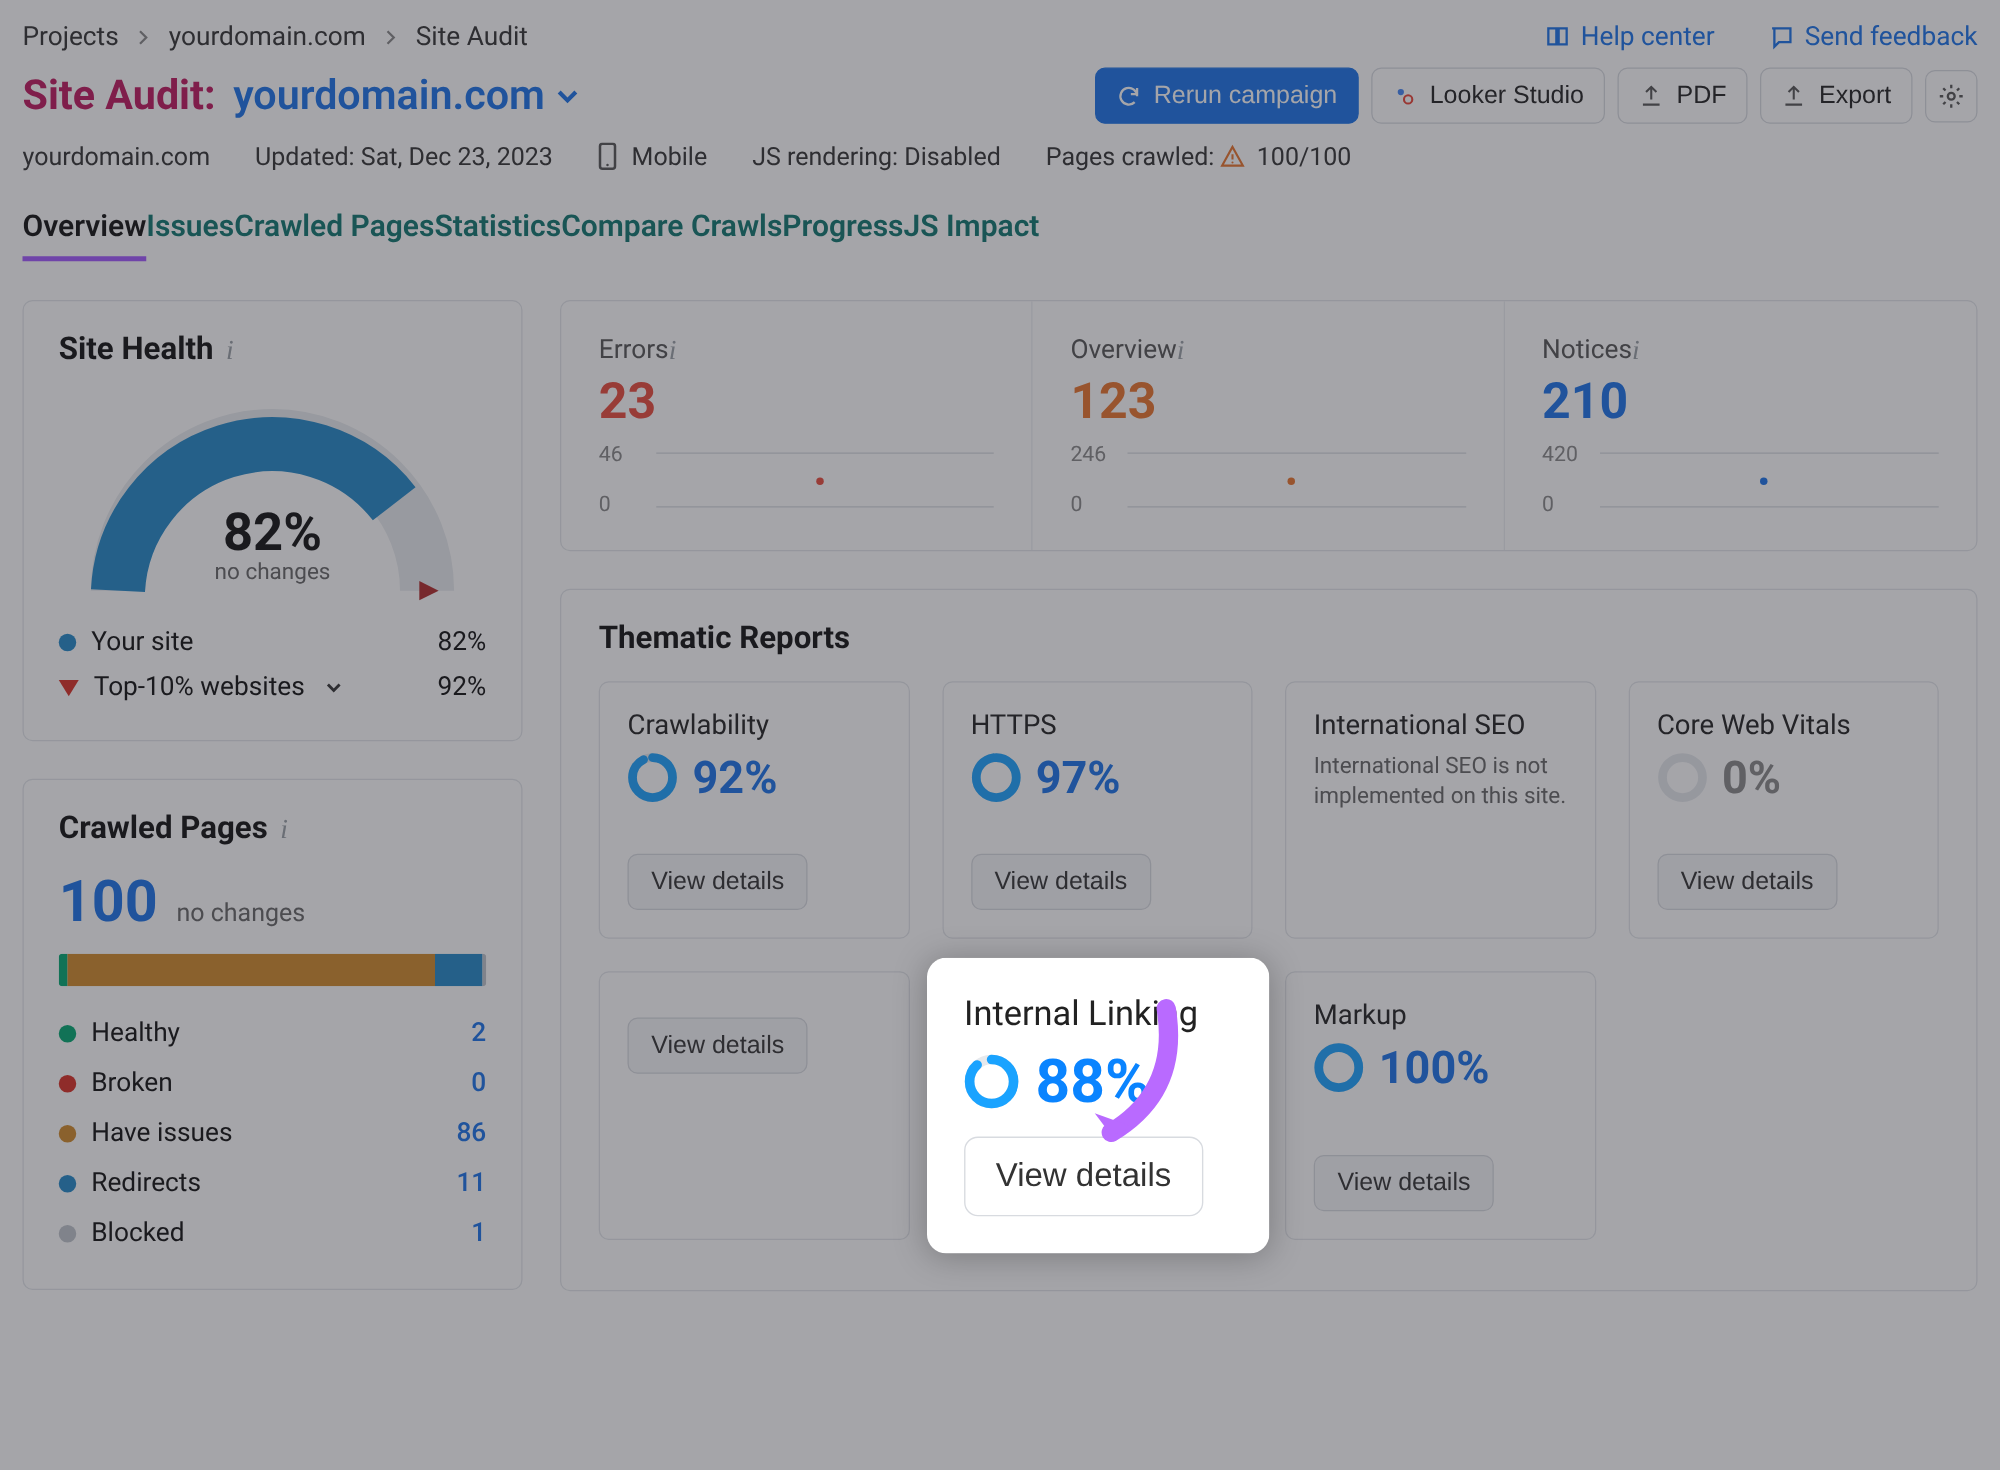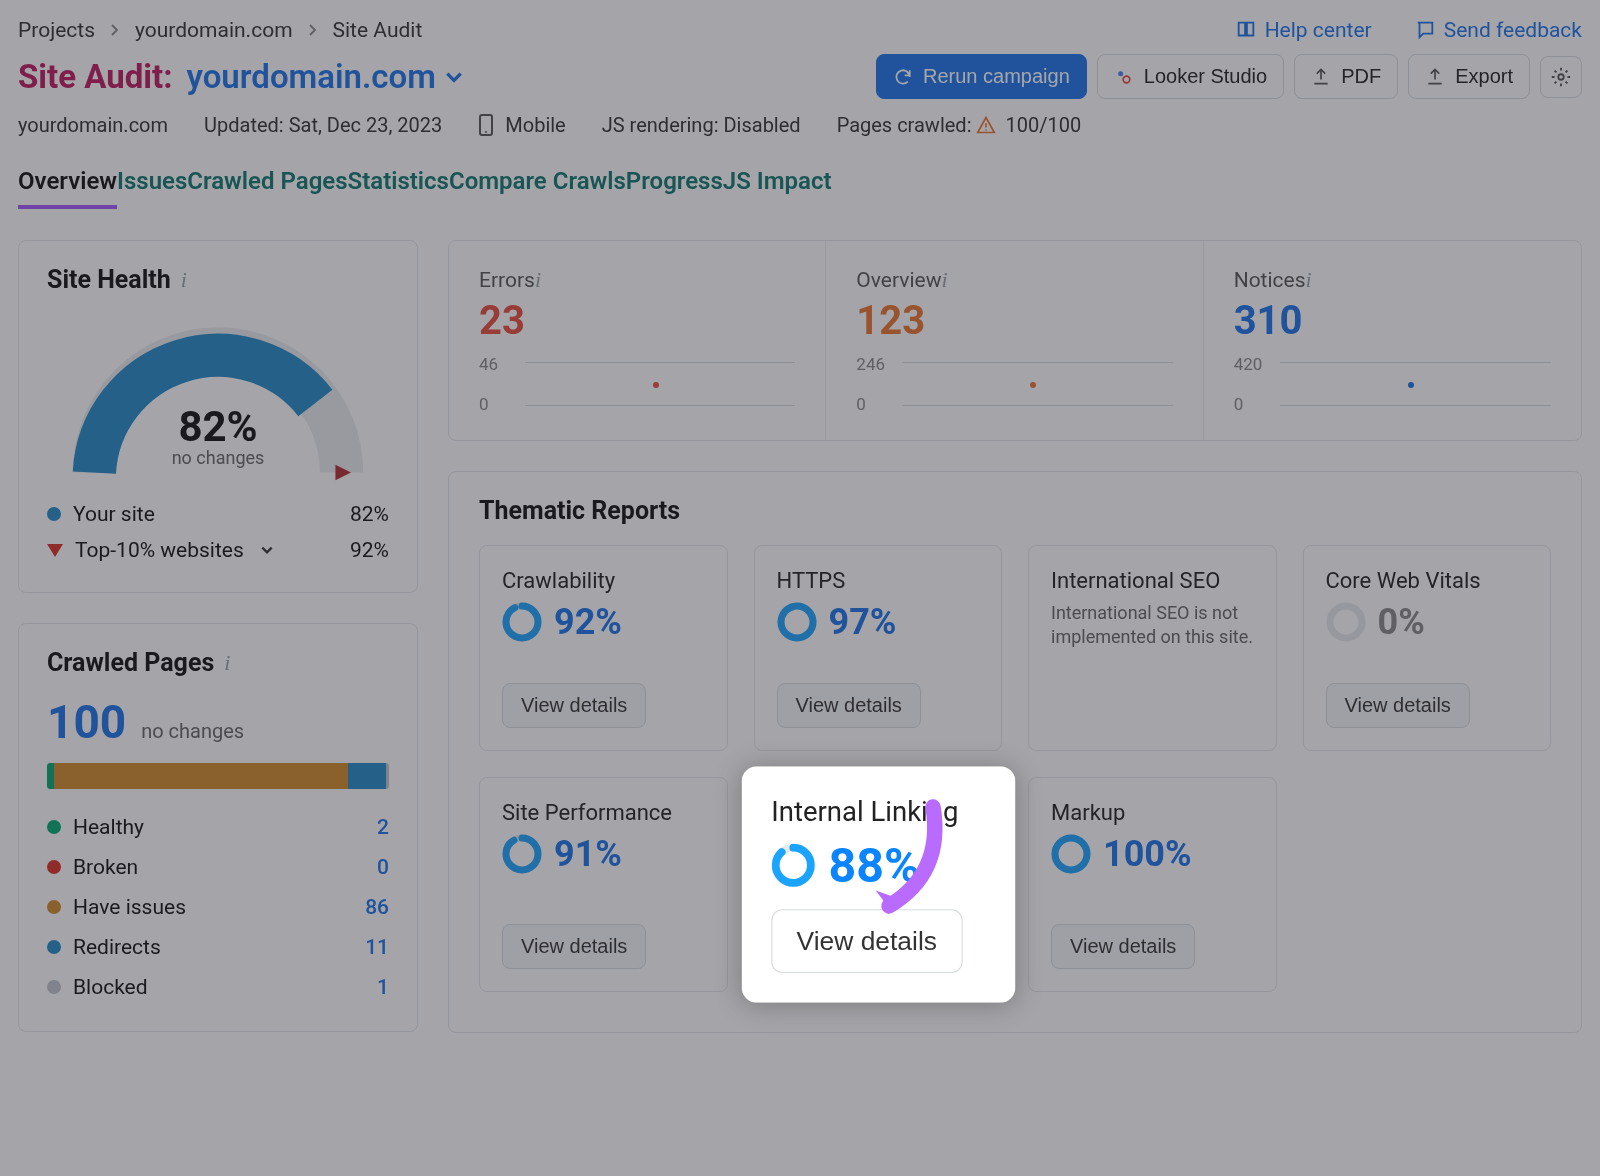--- a/index.html
+++ b/index.html
@@ -330,21 +330,21 @@
               <span class="spark-line" style="top:8px"></span>
               <span class="spark-line" style="bottom:8px"></span>
               <span class="spark-dot" style="left:55%;top:28px;background:#e8742c"></span>
             </div>
           </div>
           <div class="stat">
             <div class="lbl">
               <span>Notices</span> 
               <span class="info-i">i</span>
             </div>
-            <div class="val" style="color:#1a73e8">310</div>
+            <div class="val" style="color:#1a73e8">210</div>
             <div class="spark">
               <span class="spark-y" style="top:0">420</span>
               <span class="spark-y" style="bottom:0">0</span>
               <span class="spark-line" style="top:8px"></span>
               <span class="spark-line" style="bottom:8px"></span>
               <span class="spark-dot" style="left:55%;top:28px;background:#1a73e8"></span>
             </div>
           </div>
         </div>
 
@@ -390,30 +390,20 @@
                   <svg class="ring" viewBox="0 0 40 40">
                     <circle cx="20" cy="20" r="16" fill="none" stroke="#e6e9ed" stroke-width="7"></circle>
                     <circle cx="20" cy="20" r="16" fill="none" stroke="#c7cbd1" stroke-width="7" stroke-dasharray="100.53096491487338" stroke-dashoffset="100.53096491487338" transform="rotate(-90 20 20)" stroke-linecap="round"></circle>
                   </svg>
                   <span>0%</span>
                 </div>
               </div>
               <button class="view-btn">View details</button>
             </div>
             <div class="th-card">
-              <div>
-                <div class="t">Site Performance</div>
-                <div class="pv">
-                  <svg class="ring" viewBox="0 0 40 40">
-                    <circle cx="20" cy="20" r="16" fill="none" stroke="#e6e9ed" stroke-width="7"></circle>
-                    <circle cx="20" cy="20" r="16" fill="none" stroke="#1aa3ff" stroke-width="7" stroke-dasharray="100.53096491487338" stroke-dashoffset="9.047786842338601" transform="rotate(-90 20 20)" stroke-linecap="round"></circle>
-                  </svg>
-                  <span>91%</span>
-                </div>
-              </div>
               <button class="view-btn">View details</button>
             </div>
             <div class="th-card highlight">
               <div>
                 <div class="t">Internal Linking</div>
                 <div class="pv">
                   <svg class="ring" viewBox="0 0 40 40">
                     <circle cx="20" cy="20" r="16" fill="none" stroke="#e6e9ed" stroke-width="7"></circle>
                     <circle cx="20" cy="20" r="16" fill="none" stroke="#1aa3ff" stroke-width="7" stroke-dasharray="100.53096491487338" stroke-dashoffset="12.063715789784805" transform="rotate(-90 20 20)" stroke-linecap="round"></circle>
                   </svg>

